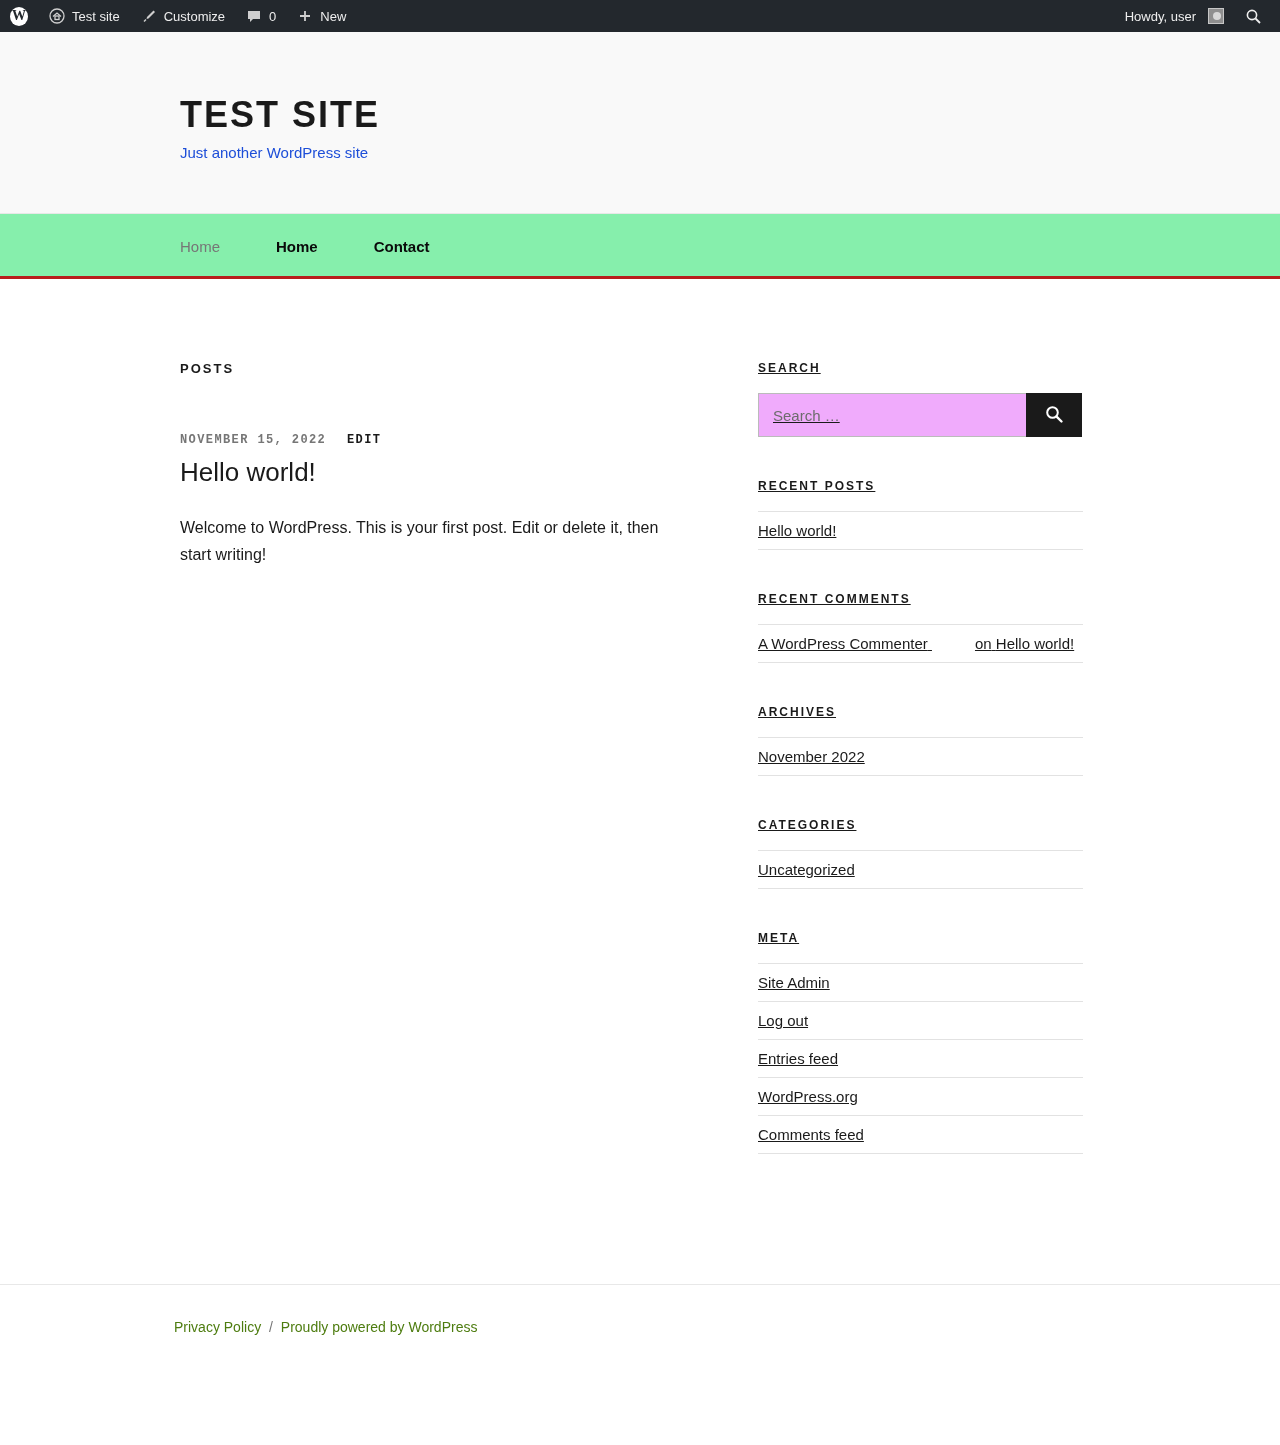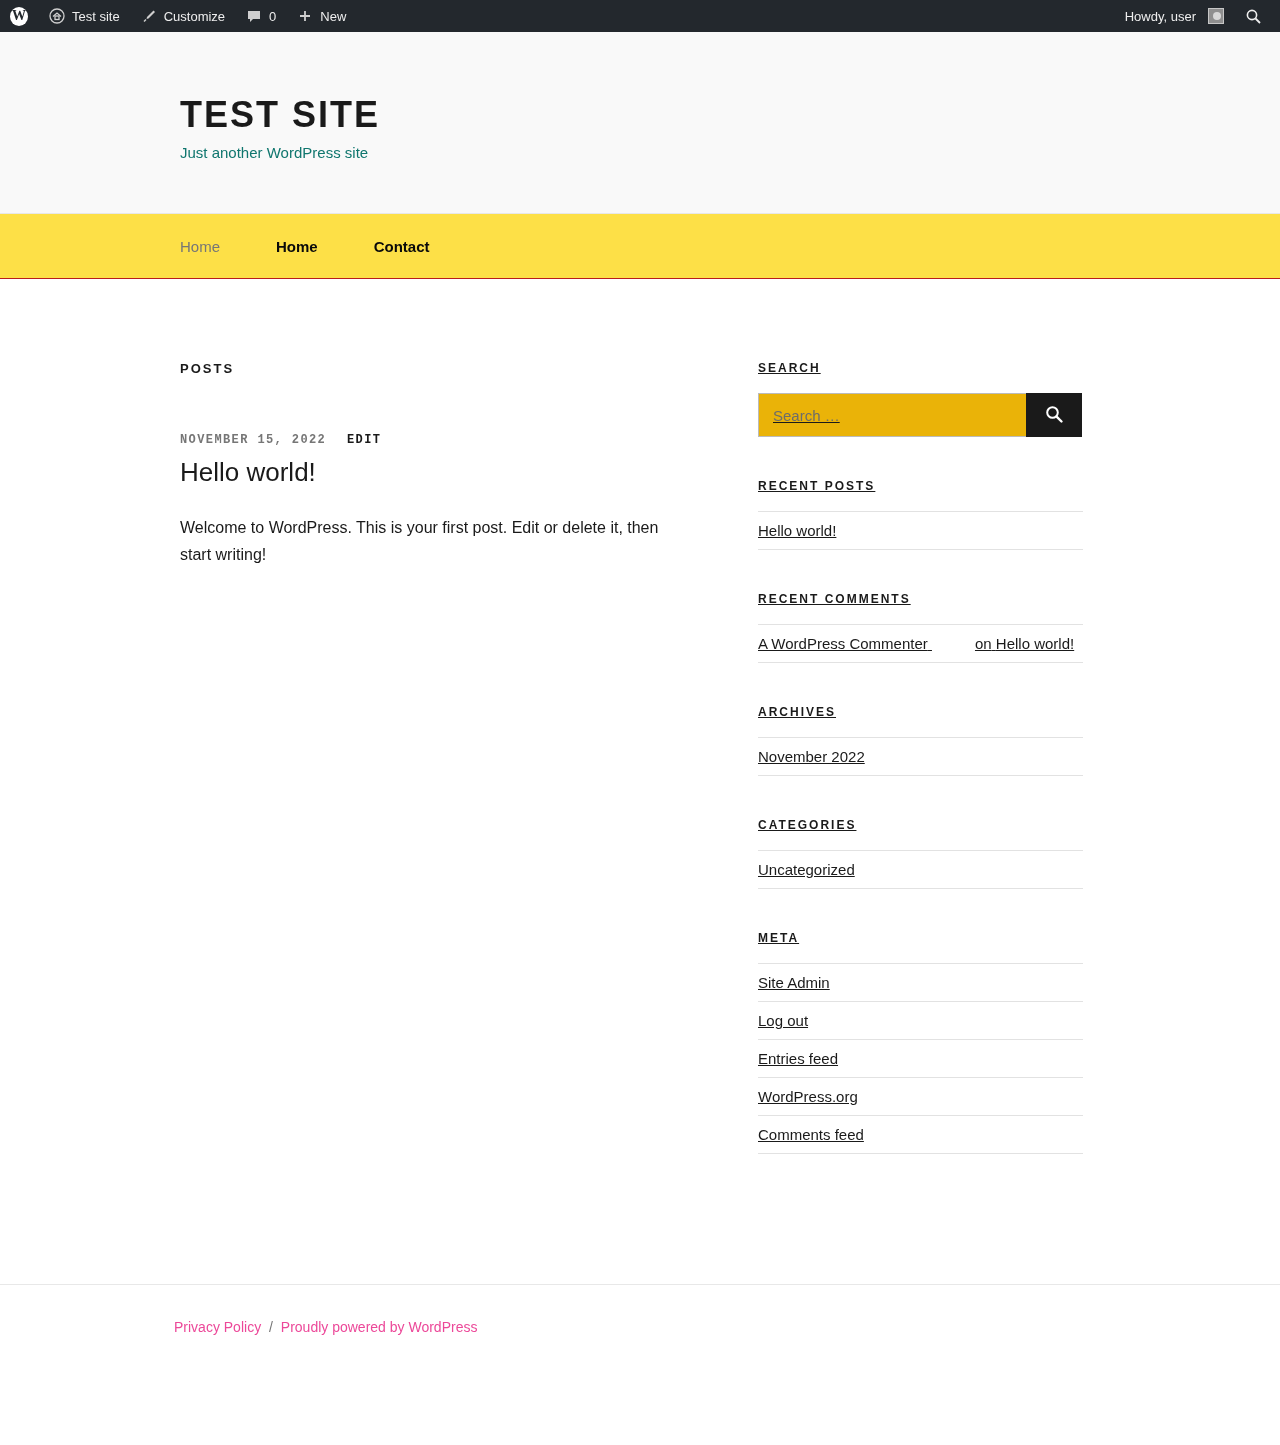--- a/index.html
+++ b/index.html
@@ -65,28 +65,28 @@
   .site-title {
     font-size: 36px;
     font-weight: bold;
     letter-spacing: 2px;
     margin: 0 0 8px 0;
     color: #1a1a1a;
     font-family: "Liberation Sans", sans-serif;
   }
   .site-desc {
     font-size: 15px;
-    color: #0f766e;
+    color: #1d4ed8;
     margin: 0;
   }
 
   
   .site-nav {
-    background: #fde047;
-    border-bottom: 1px solid #b91c1c;
+    background: #86efac;
+    border-bottom: 3px solid #b91c1c;
     height: 65px;
   }
   .nav-inner { display: flex; align-items: center; height: 65px; }
   .nav-item {
     font-size: 15px;
     color: #0a0a0a;
     font-weight: bold;
     margin-right: 56px;
     text-decoration: none;
     cursor: pointer;
@@ -143,21 +143,21 @@
   .search-form { display: flex; width: 324px; }
   .search-input {
     flex: 1;
     height: 44px;
     border: 1px solid #bbbbbb;
     border-right: none;
     padding: 0 14px;
     font-size: 15px;
     color: #444;
     font-family: "Liberation Sans", sans-serif;
-    background: #eab308;
+    background: #f0abfc;
   }
   .search-input::placeholder { color: #6c6c6c; }
   .search-submit {
     width: 56px;
     height: 44px;
     background: #1a1a1a;
     border: 1px solid #1a1a1a;
     display: flex;
     align-items: center;
     justify-content: center;
@@ -174,21 +174,21 @@
   .widget li a { color: #1a1a1a; text-decoration: none; }
   .rc-item .rc-sep { color: #1a1a1a; margin-left: 43px; }
 
   
   .site-footer {
     border-top: 1px solid #e8e8e8;
     margin-top: 88px;
     padding: 34px 0;
   }
   .footer-inner { width: 1100px; margin: 0 auto; padding: 0 84px; font-size: 14px; color: #767676; }
-  .footer-inner a { color: #ec4899; text-decoration: none; }
+  .footer-inner a { color: #4d7c0f; text-decoration: none; }
   .footer-sep { padding: 0 4px; }
 </style>
 </head>
 <body>
 
 <div class="adminbar">
   <div class="ab-left">
     <div class="ab-item">
       <span class="ab-icon">
         <span class="wp-logo-circle">W</span>

